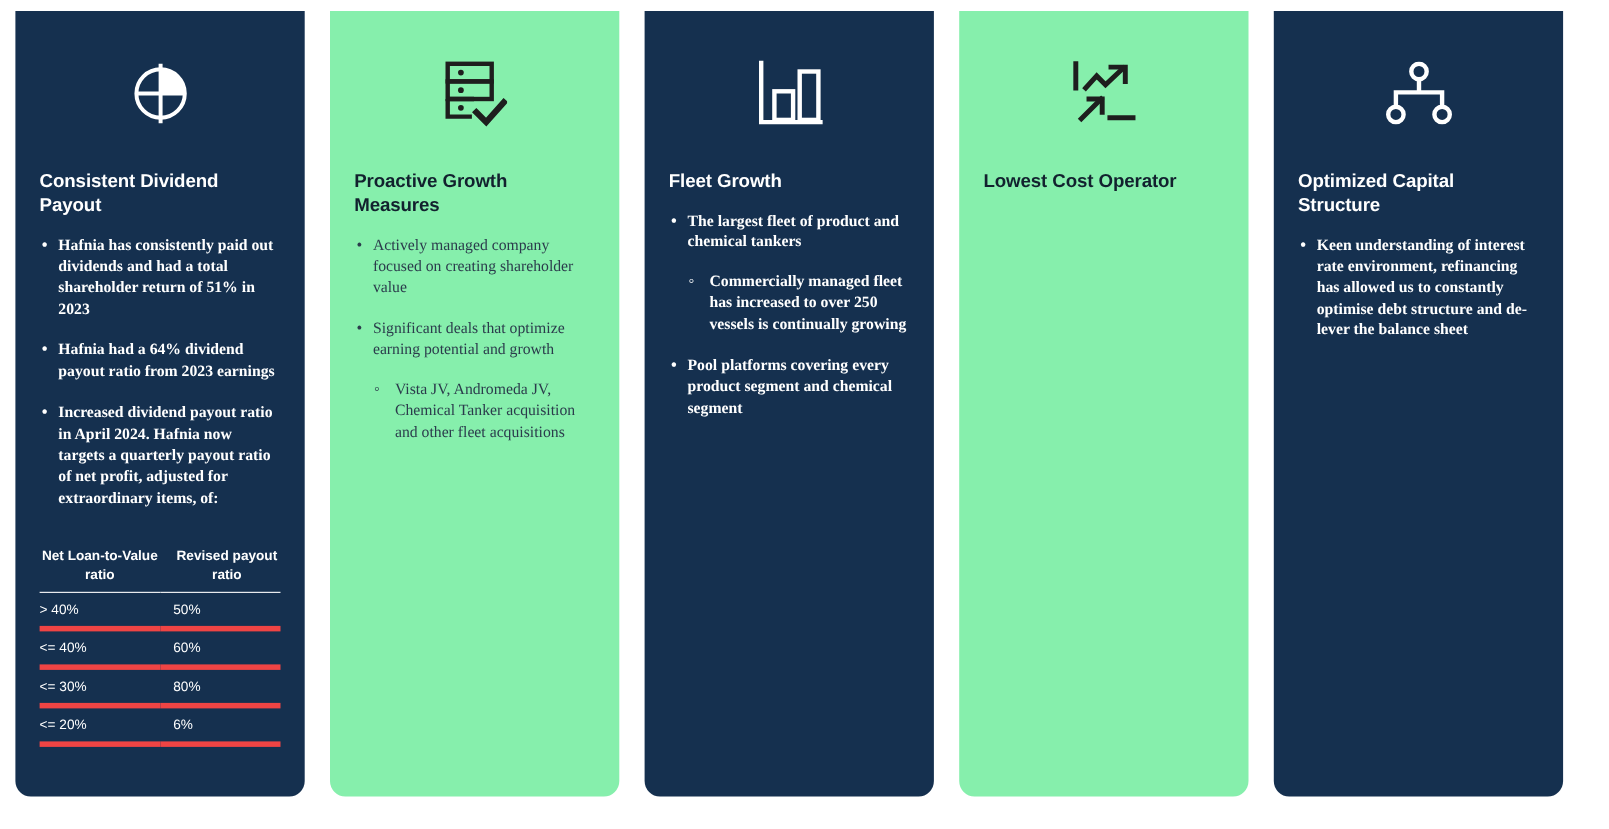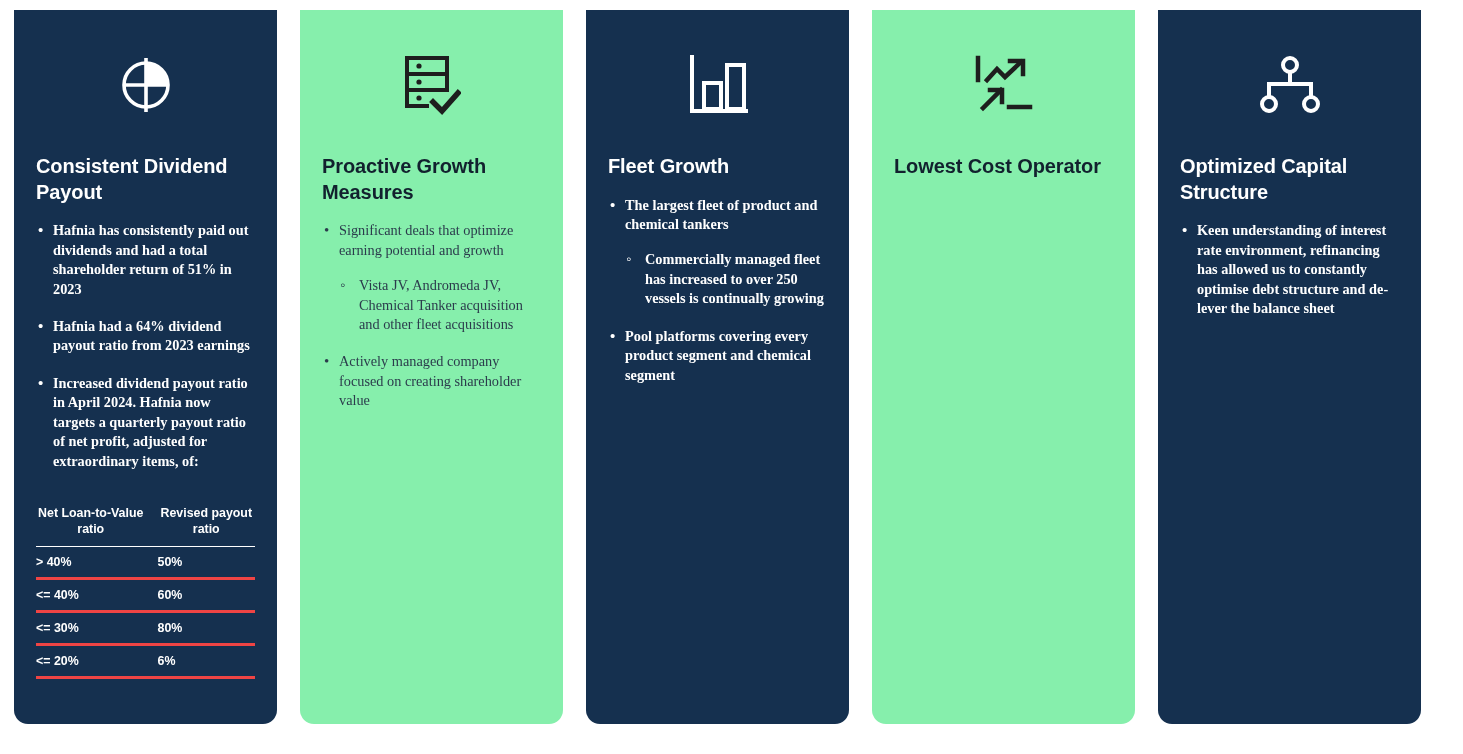--- a/index.html
+++ b/index.html
@@ -47,21 +47,21 @@
     height: 82px;
     display: flex;
     align-items: center;
     justify-content: center;
     margin-bottom: 28px;
   }
   .icon-wrap svg { display: block; }
 
   
   .card-title {
-    font-size: 20px;
+    font-size: 17px;
     font-weight: bold;
     line-height: 1.28;
     letter-spacing: -0.1px;
     margin-bottom: 16px;
   }
   .card.dark .card-title { color: #ffffff; }
   .card.light .card-title { color: #12212e; }
 
   
   ul.bullets {
@@ -124,23 +124,23 @@
     text-align: center;
     font-weight: bold;
     line-height: 1.32;
     padding: 0 0 8px 0;
     vertical-align: top;
     border-bottom: 1px solid #ffffff;
     width: 50%;
   }
   .payout-table td {
     text-align: left;
-    font-weight: bold;
+    font-weight: normal;
     padding: 8px 0 8px 0;
-    border-bottom: 3px solid #ef4444;
+    border-bottom: 5px solid #ef4444;
     vertical-align: middle;
     margin-left: 46px;
   }
   .payout-table th:nth-child(2),
   .payout-table td:nth-child(2) { padding-left: 12px; }
 </style>
 </head>
 <body>
 
 <div class="board">
@@ -193,24 +193,24 @@
           <rect x="4" y="20" width="40" height="16" stroke="#1e1e1e" stroke-width="4"></rect>
           <path d="M4 36 H28 M4 36 V52 H26" stroke="#1e1e1e" stroke-width="4"></path>
           <circle cx="16" cy="12" r="2.6" fill="#1e1e1e"></circle>
           <circle cx="16" cy="28" r="2.6" fill="#1e1e1e"></circle>
           <circle cx="16" cy="44" r="2.6" fill="#1e1e1e"></circle>
           <path d="M30 48 L39 57 L55 39" stroke="#1e1e1e" stroke-width="5.5" stroke-linecap="square" stroke-linejoin="miter"></path>
         </svg>
       </div>
       <div class="card-title">Proactive Growth Measures</div>
       <ul class="bullets">
+        <li><span class="btext">Actively managed company focused on creating shareholder value</span></li>
         <li><span class="btext">Significant deals that optimize earning potential and growth</span><ul class="subbullets">
             <li><span class="btext">Vista JV, Andromeda JV, Chemical Tanker acquisition and other fleet acquisitions</span></li>
           </ul></li>
-        <li><span class="btext">Actively managed company focused on creating shareholder value</span></li>
       </ul>
     </div>
     <div class="card dark">
       <div class="icon-wrap">
         <svg width="60" height="60" viewBox="0 0 60 60" fill="none">
           <path d="M4 2 V56 H58" stroke="#ffffff" stroke-width="4" stroke-linecap="square"></path>
           <rect x="16" y="28" width="17" height="26" stroke="#ffffff" stroke-width="4"></rect>
           <rect x="39" y="10" width="17" height="44" stroke="#ffffff" stroke-width="4"></rect>
         </svg>
       </div>

